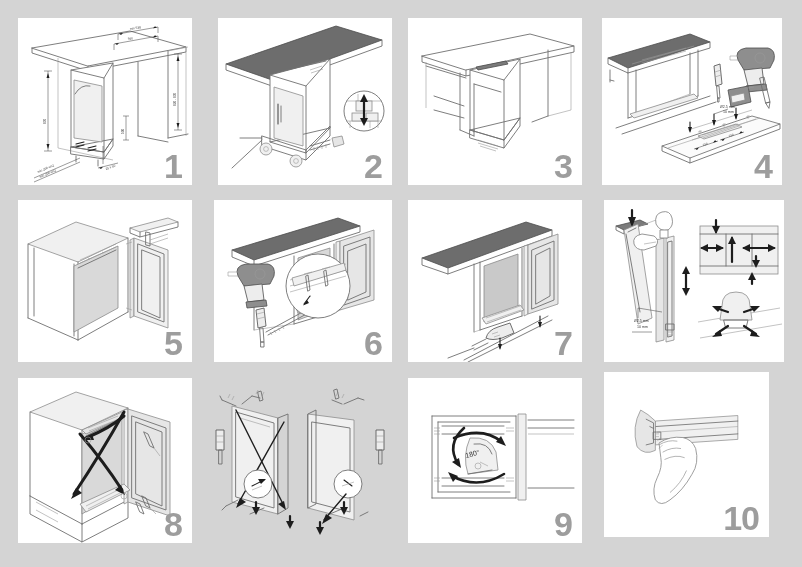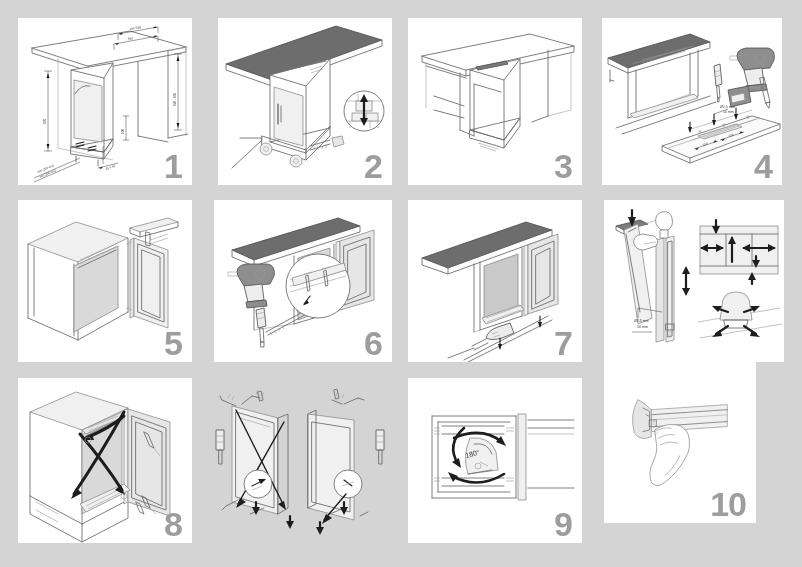--- a/index.html
+++ b/index.html
@@ -806,21 +806,21 @@
       </g>
 
       <text class="rottxt" transform="translate(58,80) rotate(-14)">180°</text>
 
       <path class="lnThin" d="M72 84 L80 88"></path>
       <circle class="lnThin" cx="70" cy="88" r="3" fill="none"></circle>
     </svg>
     <div class="num">9</div>
   </div>
 
-  <div class="panel" style="left:604px;top:358px;width:152px;height:165px;">
+  <div class="panel" style="left:604px;top:372px;width:165px;height:165px;">
     <svg class="art" viewBox="0 0 180 165">
 
       <path class="lite" d="M56 46 L146 40 L146 66 L56 72 Z"></path>
       <path class="ln" d="M56 52 L146 46"></path>
       <path class="ln" d="M60 66 L146 60"></path>
       <path class="lnThin" d="M58 58 L146 52"></path>
 
       <path class="lite2" d="M40 34 Q30 52 36 74 Q44 84 56 78 L56 46 Q48 38 40 34 Z"></path>
       <path class="ln" d="M46 44 L54 48 L54 70 L46 72"></path>
       <path class="ln" d="M50 52 L54 54"></path>

